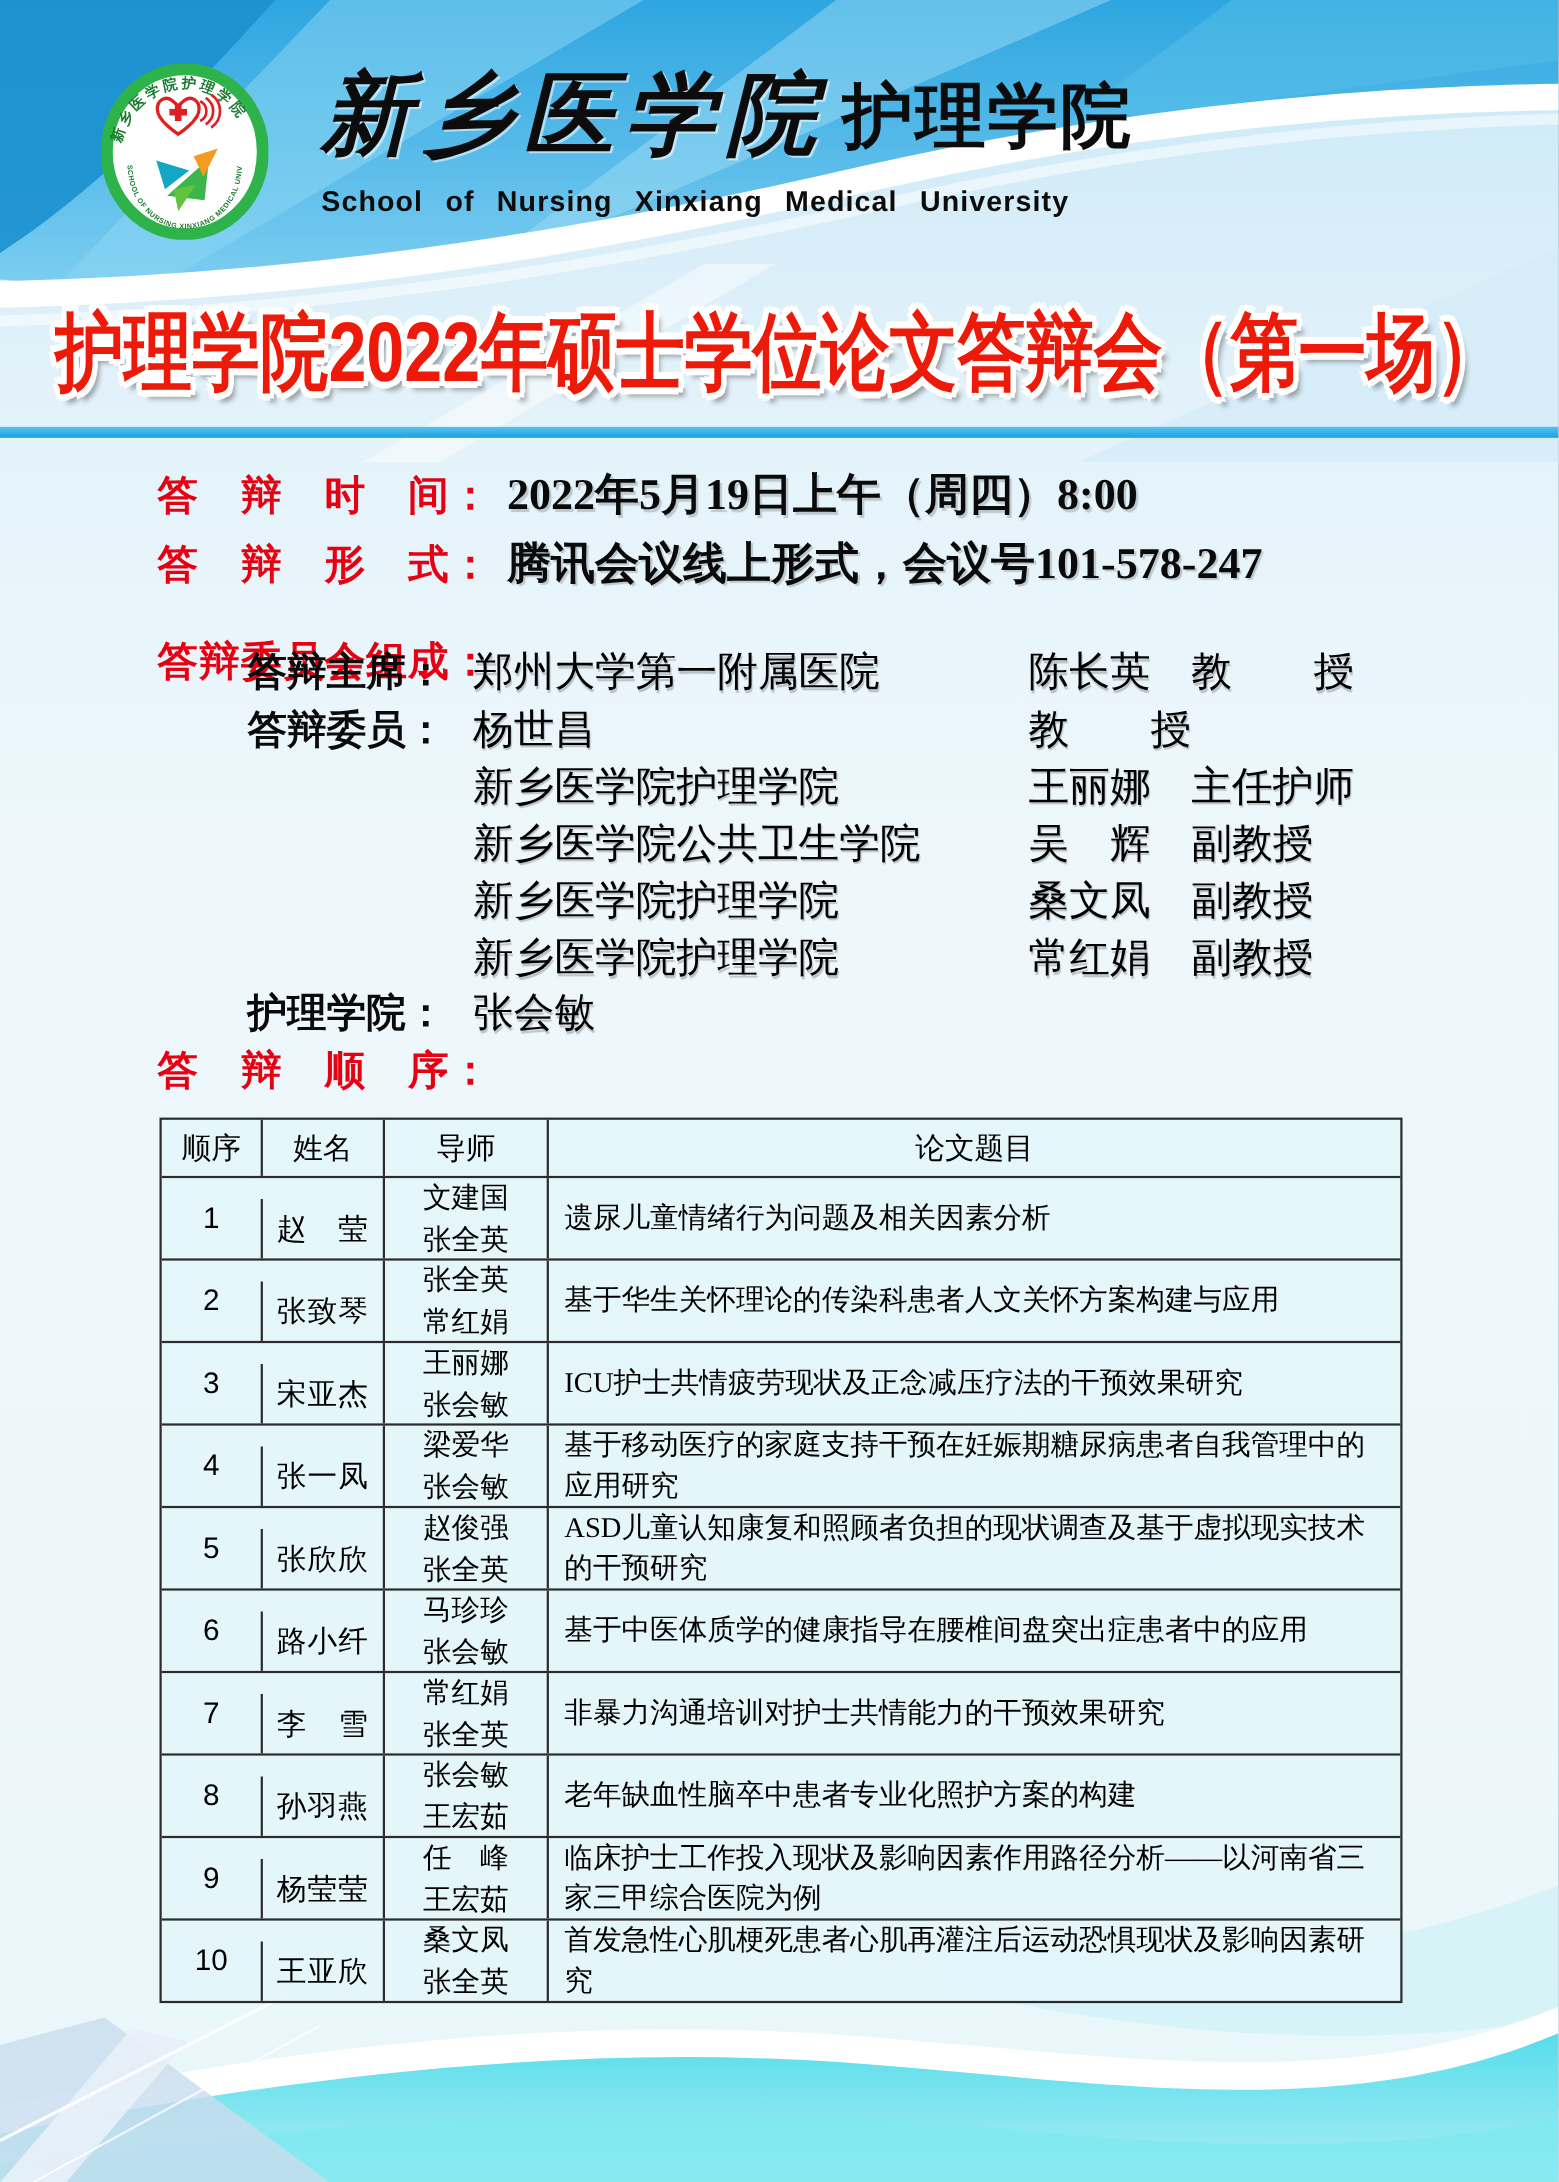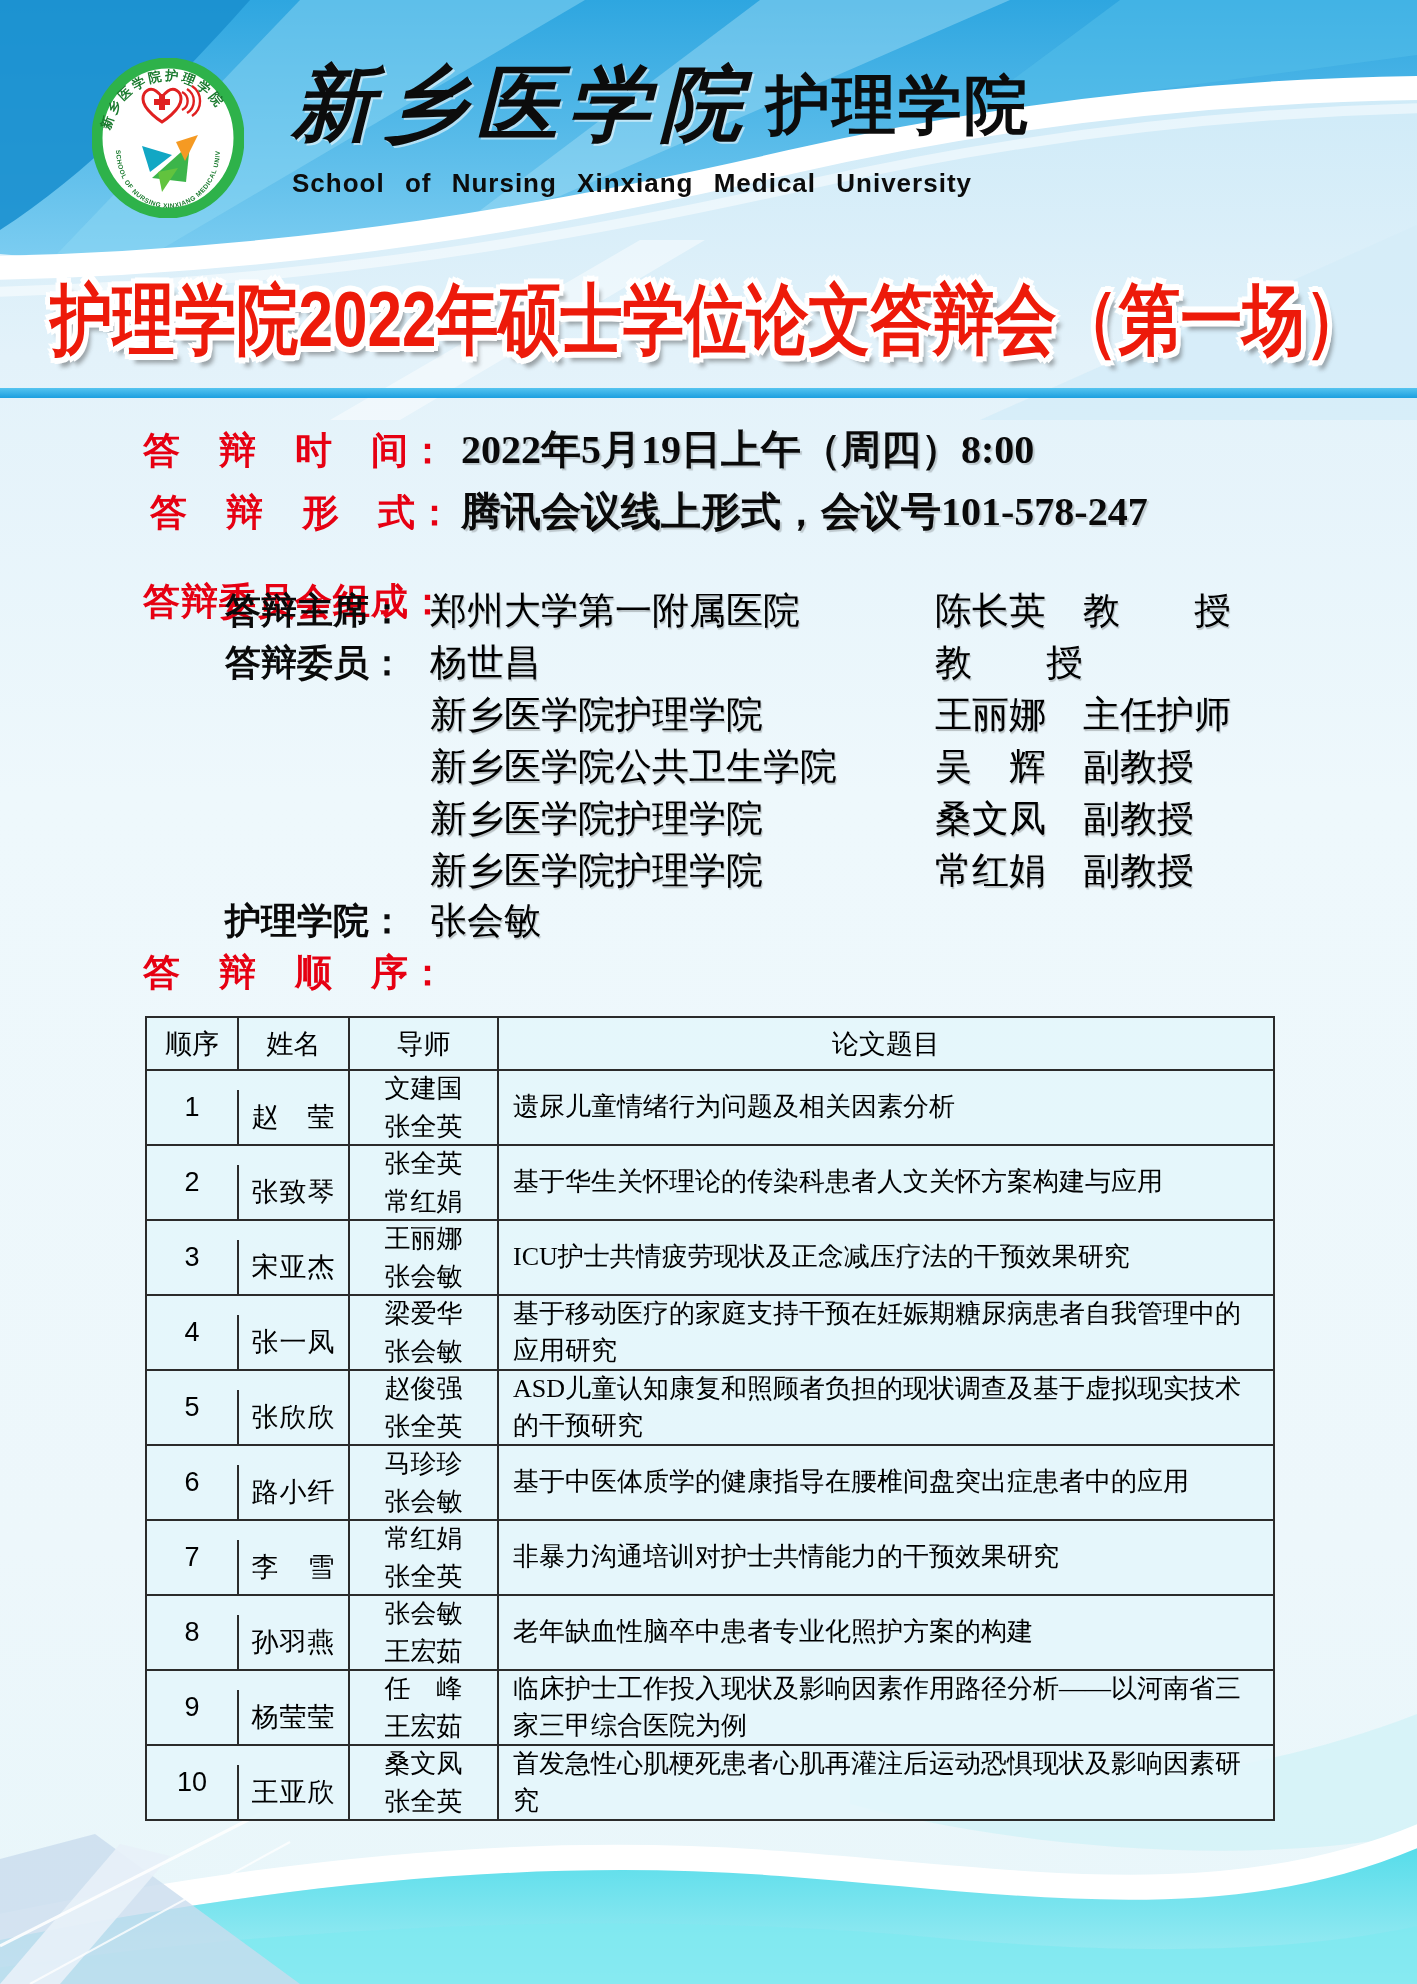--- a/index.html
+++ b/index.html
@@ -34,21 +34,21 @@
   .blue-bar{position:absolute;left:0;top:388px;width:1417px;height:10px;
     background:linear-gradient(180deg,#55c4f0,#1c9fdf);}
 
   
   .info-line{position:absolute;left:143px;display:flex;align-items:baseline;}
   .red-label{font-size:37px;font-weight:900;color:#e60012;letter-spacing:1px;white-space:nowrap;}
   .lbl-fixed{width:318px;flex:0 0 auto;}
   .black-value{font-size:40px;font-weight:700;font-family:"Liberation Serif",serif;color:#0a0a0a;
     white-space:nowrap;text-shadow:2px 2px 1px rgba(0,0,0,.18);}
   .line-time{top:422px;}
-  .line-format{top:484px;text-align:center;}
+  .line-format{top:484px;}
   .committee-head{position:absolute;left:143px;top:540px;margin-top:37px;}
 
   .committee{position:absolute;left:225px;top:585px;width:1100px;}
   .c-row{display:grid;grid-template-columns:205px 505px 148px auto;height:52px;align-items:center;}
   .c-role{font-size:36px;font-weight:900;color:#0a0a0a;white-space:nowrap;}
   .c-org,.c-name,.c-title{font-size:37px;font-family:"Liberation Serif",serif;color:#000;
     white-space:nowrap;text-shadow:1px 2px 1px rgba(0,0,0,.22);}
   .secretary{position:absolute;left:225px;top:896px;display:flex;align-items:baseline;}
   .sec-label{font-size:36px;font-weight:900;color:#0a0a0a;width:205px;flex:0 0 auto;}
   .sec-value{font-size:37px;font-family:"Liberation Serif",serif;color:#000;text-shadow:1px 2px 1px rgba(0,0,0,.22);}

